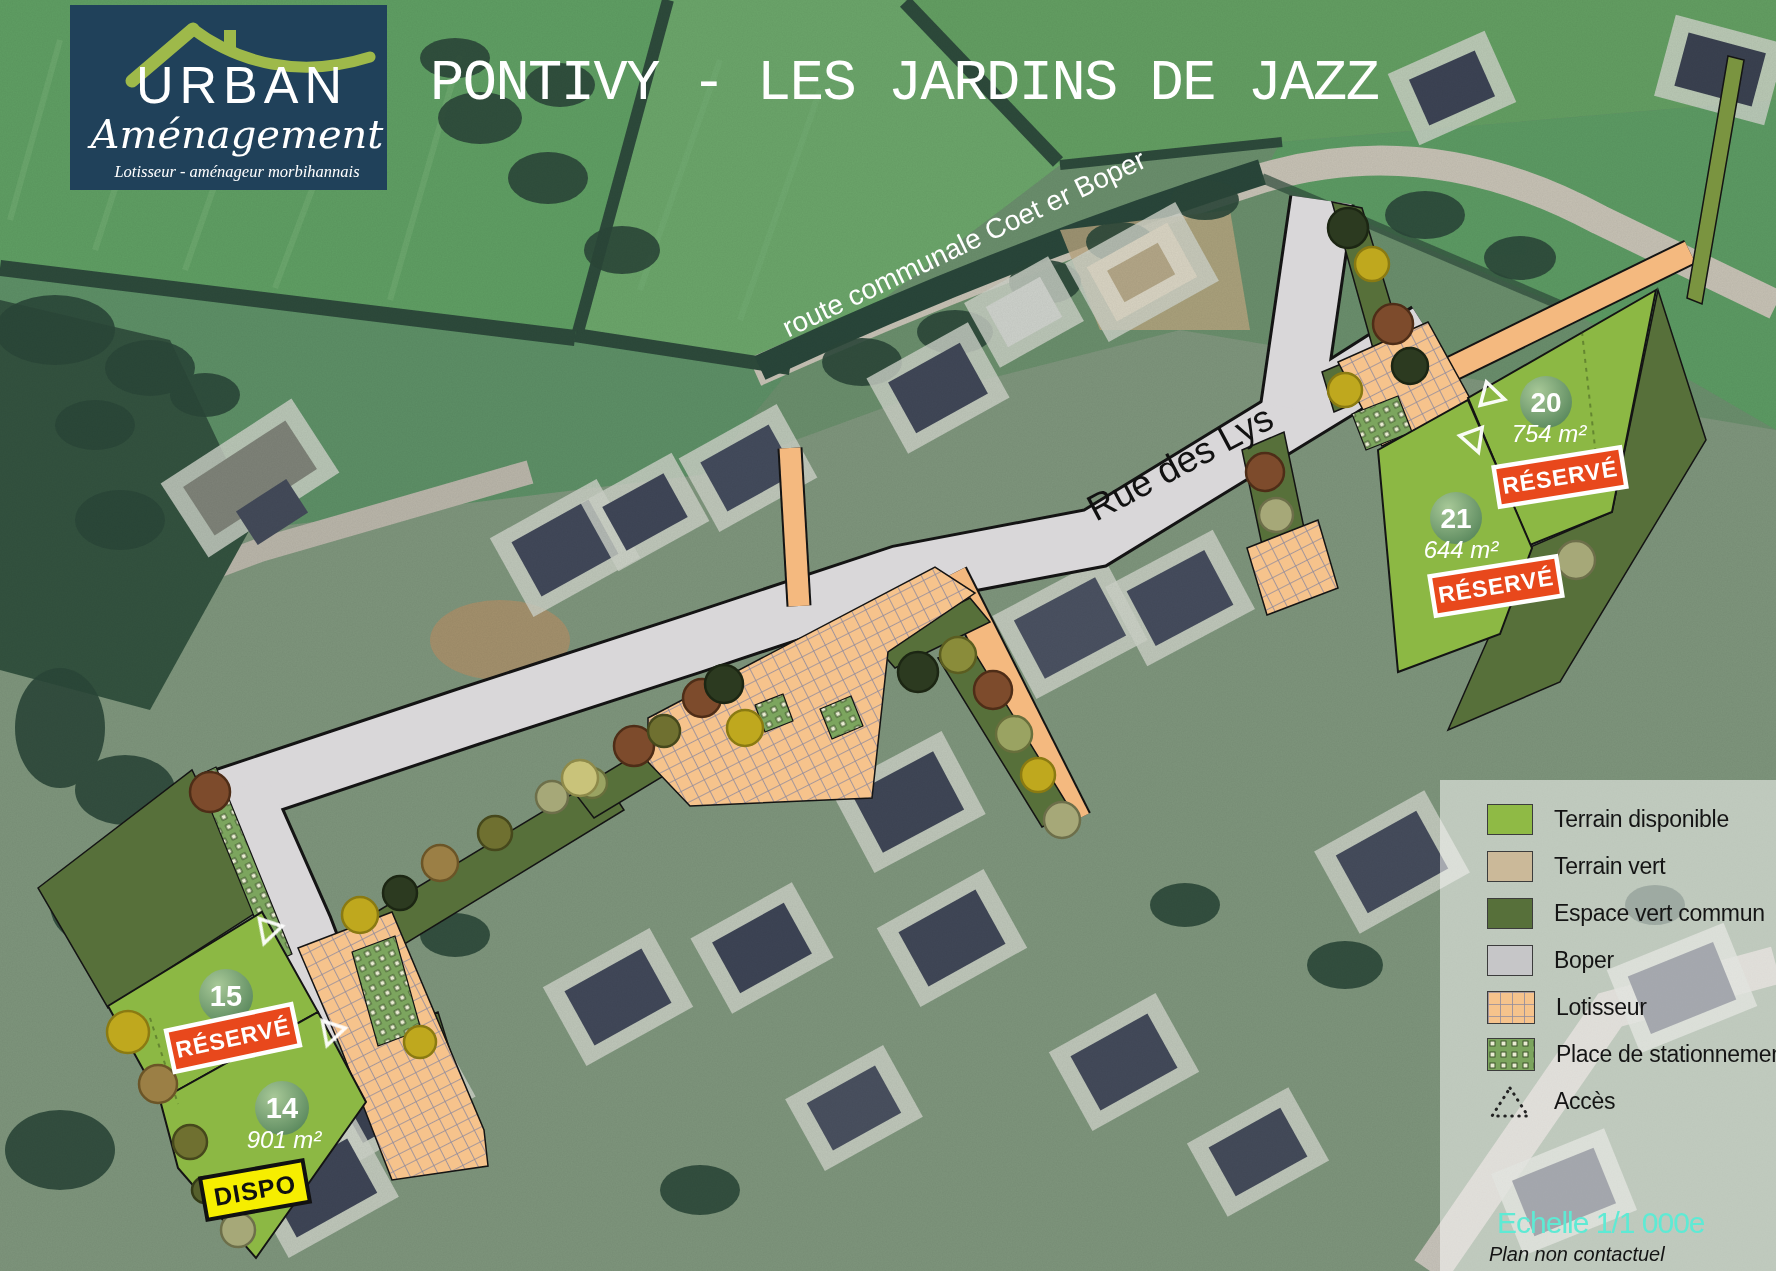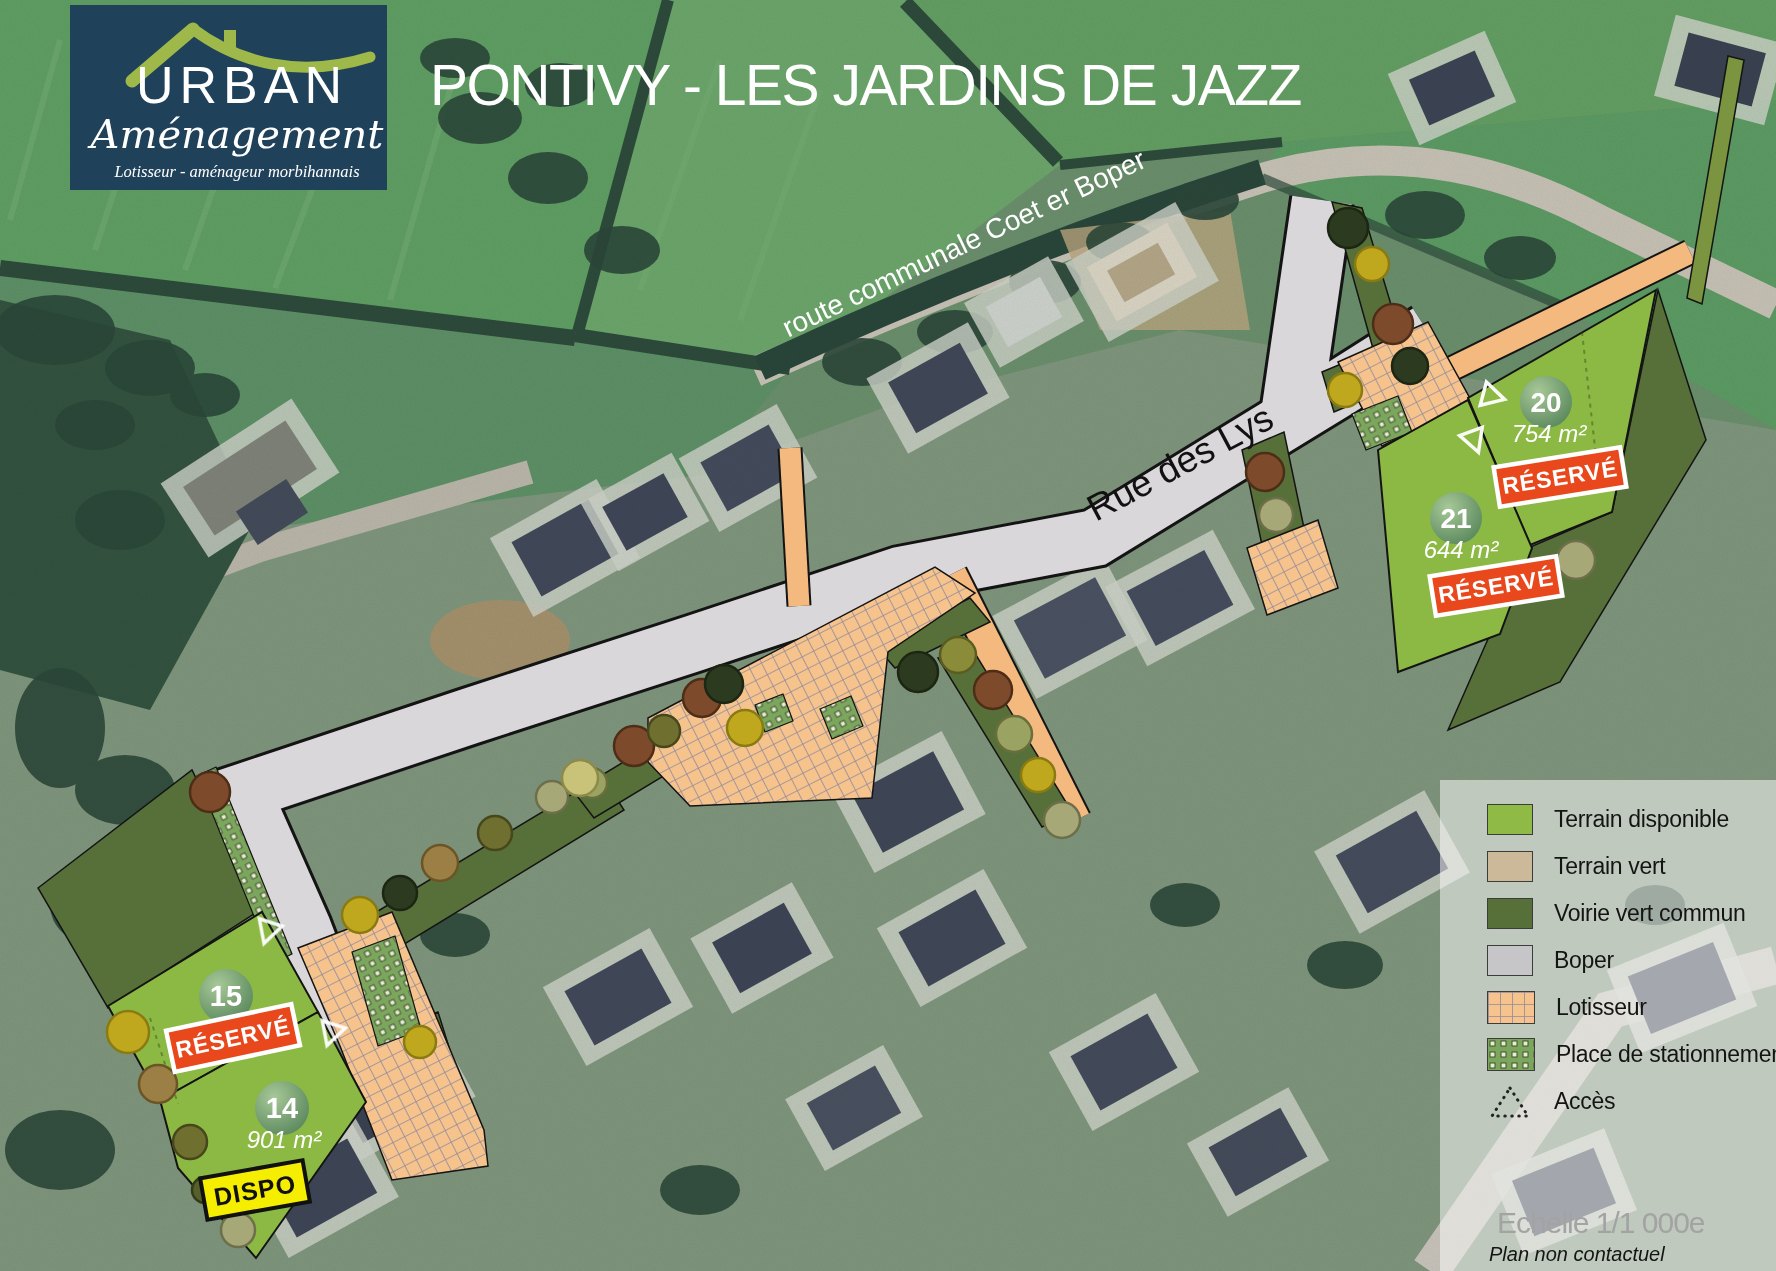--- a/index.html
+++ b/index.html
@@ -6,36 +6,36 @@
   #stage{position:relative;width:1776px;height:1271px;overflow:hidden;
          font-family:"Liberation Sans",sans-serif;}
   #map{position:absolute;inset:0;}
   
   .house .ap{fill:#ccd1c7;opacity:.82;}
   .house .rf{fill:#414859;}
   
   .logo{position:absolute;left:70px;top:5px;width:317px;height:185px;background:#20415a;}
   
   .title{position:absolute;left:430px;top:52px;color:#fff;font-size:57px;
-         letter-spacing:-1.5px;font-weight:400;white-space:nowrap;}
+         letter-spacing:-1.5px;font-weight:400;white-space:nowrap;font-family:Liberation Mono, monospace;}
   
   .legend{position:absolute;left:1440px;top:780px;width:336px;height:493px;
           background:rgba(248,248,246,.55);color:#141414;}
   .lrows{position:absolute;left:47px;top:16px;}
   .lrow{display:flex;align-items:center;height:47px;}
   .sw{width:46px;height:31px;border:1.5px solid #3c3c3c;box-sizing:border-box;flex:none;}
   .sw-terrain-disponible{background:#8fba45;}
   .sw-terrain-vendu{background:#cbb999;}
   .sw-espace-vert{background:#57703a;}
   .sw-voirie{background:#c6c6c8;}
   .sw-pat{border:1.5px solid #3c3c3c;box-sizing:border-box;flex:none;line-height:0;}
   .sw-acces{border:none;width:46px;height:40px;flex:none;line-height:0;}
   .llabel{margin-left:21px;font-size:23px;letter-spacing:-.3px;white-space:nowrap;}
   .scale{position:absolute;left:57px;top:426px;font-size:30px;letter-spacing:-1px;
-         color:#a3a3a3;white-space:nowrap;}
+         color:#5eead4;white-space:nowrap;}
   .disclaimer{position:absolute;left:49px;top:463px;font-size:20px;font-style:italic;
          color:#141414;white-space:nowrap;}
 </style>
 </head>
 <body>
 
 <div id="stage">
 
 <svg id="map" viewBox="0 0 1776 1271" xmlns="http://www.w3.org/2000/svg">
   <defs>
@@ -405,21 +405,21 @@
     <div class="lrow">
       <span class="sw sw-terrain-disponible"></span>
       <span class="llabel">Terrain disponible</span>
     </div>
     <div class="lrow">
       <span class="sw sw-terrain-vendu"></span>
       <span class="llabel">Terrain vert</span>
     </div>
     <div class="lrow">
       <span class="sw sw-espace-vert"></span>
-      <span class="llabel">Voirie vert commun</span>
+      <span class="llabel">Espace vert commun</span>
     </div>
     <div class="lrow">
       <span class="sw sw-voirie"></span>
       <span class="llabel">Boper</span>
     </div>
     <div class="lrow">
       <span class="sw-pat"><svg width="46" height="31">
               <rect width="46" height="31" fill="url(#pgrid0)"></rect>
             </svg></span>
       <span class="llabel">Lotisseur</span>

